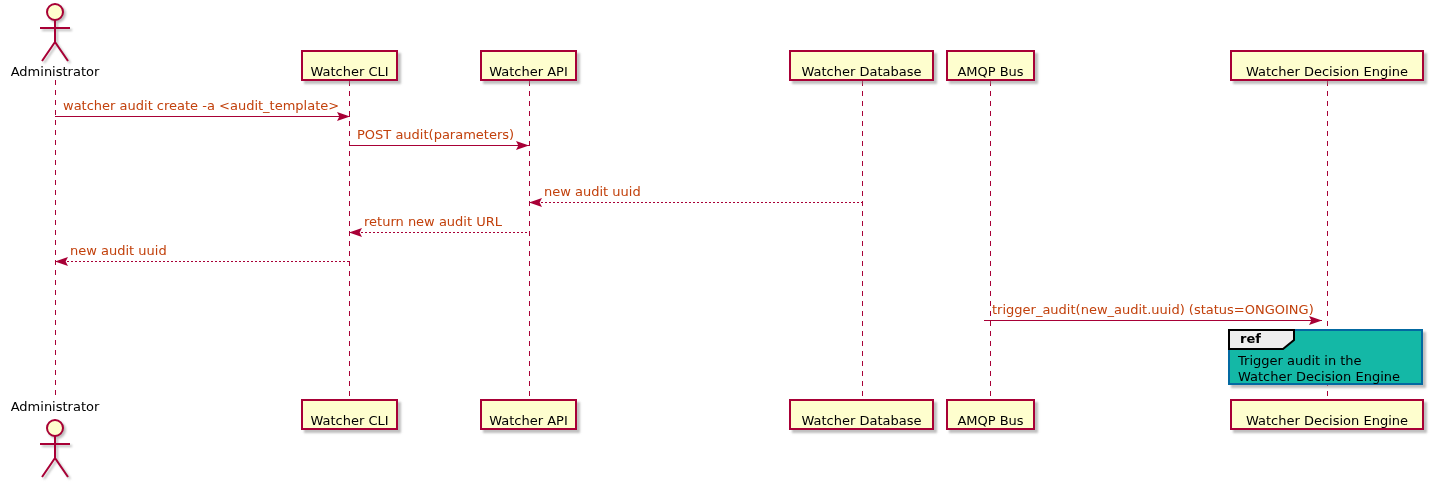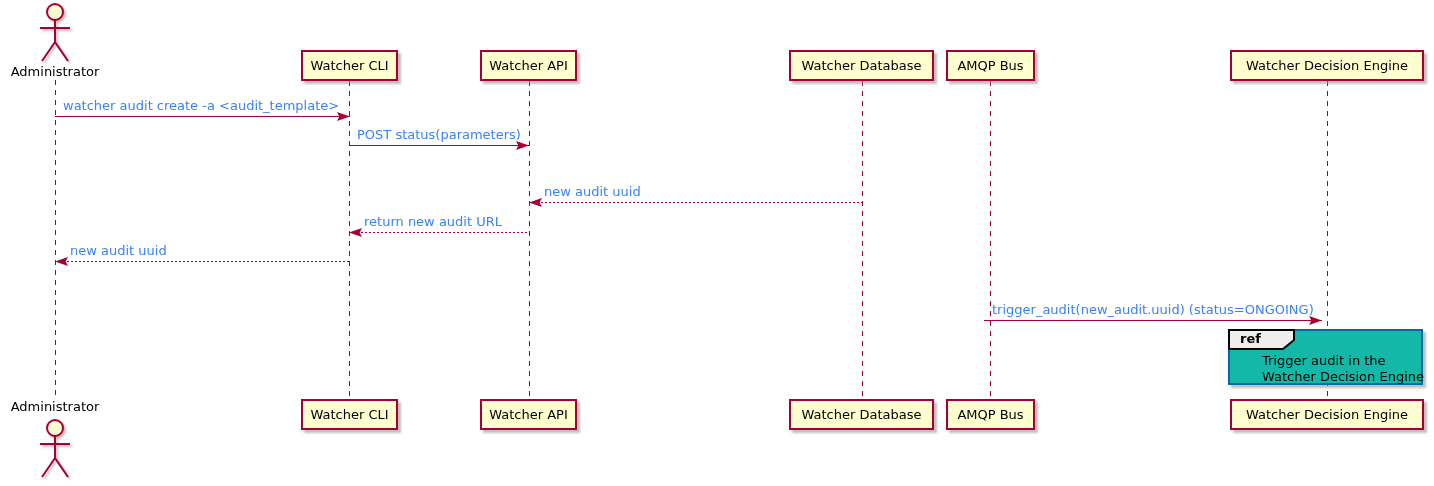--- a/index.html
+++ b/index.html
@@ -23,38 +23,38 @@
 
   
   .pbox {
     position: absolute;
     box-sizing: border-box;
     height: 31px;
     background: #FEFECE;
     border: 2px solid #A80036;
     box-shadow: 3px 3px 2px rgba(140,140,140,0.55);
     display: flex;
-    align-items: center;
+    align-items: flex-end;
     justify-content: center;
     white-space: nowrap;
   }
 
   
   .actor-figure { position: absolute; filter: drop-shadow(2.5px 2.5px 1px rgba(160,160,160,0.7)); }
   .actor-label { position: absolute; width: 110px; text-align: center; white-space: nowrap; }
 
   
   .message { position: absolute; height: 20px; }
   .msg-text {
     display: block;
     height: 19px;
     line-height: 17px;
     padding-left: 8px;
     white-space: nowrap;
-    color: #3b82f6;
+    color: #c2410c;
   }
   .message.to-left .msg-text { padding-left: 15px; }
   .msg-line { position: relative; height: 1px; background: #A80036; }
   .message.dashed .msg-line {
     background: repeating-linear-gradient(to right, #A80036 0 2px, transparent 2px 4px);
   }
   .arrow {
     position: absolute;
     width: 13px; height: 9px;
     background: #A80036;
@@ -70,21 +70,21 @@
     background: #14b8a6;
     border: 2px solid #0369a1;
     box-shadow: 3px 3px 2px rgba(140,140,140,0.55);
   }
   .ref-tab { position: absolute; top: -2px; left: -2px; width: 70px; height: 22px; }
   .ref-tab svg { position: absolute; top: 0; left: 0; }
   .ref-keyword {
     position: absolute; top: 1px; left: 12px;
     font-weight: bold; line-height: 17px;
   }
-  .ref-body { padding: 22px 6px 0 32px; line-height: 16px; white-space: nowrap; }
+  .ref-body { padding: 22px 6px 0 8px; line-height: 16px; white-space: nowrap; }
 </style>
 </head>
 <body>
 
 <div id="canvas">
 
   <div class="lifeline" style="left:55px; top:80px; height:318px;"></div>
   <div class="lifeline" style="left:349px; top:81px; height:318px;"></div>
   <div class="lifeline" style="left:529px; top:81px; height:318px;"></div>
   <div class="lifeline" style="left:862px; top:81px; height:318px;"></div>
@@ -114,21 +114,21 @@
   </div>
 
   <div class="message solid to-right" style="left:55px; top:97px; width:295px;">
     <span class="msg-text">watcher audit create -a &lt;audit_template&gt;</span>
     <div class="msg-line">
         <div class="arrow right"></div>
       </div>
   </div>
 
   <div class="message solid to-right" style="left:349px; top:126px; width:180px;">
-    <span class="msg-text">POST status(parameters)</span>
+    <span class="msg-text">POST audit(parameters)</span>
     <div class="msg-line">
         <div class="arrow right"></div>
       </div>
   </div>
 
 
   <div class="message dashed to-left" style="left:529px; top:183px; width:333px;">
     <span class="msg-text">new audit uuid</span>
     <div class="msg-line">
         <div class="arrow left"></div>

